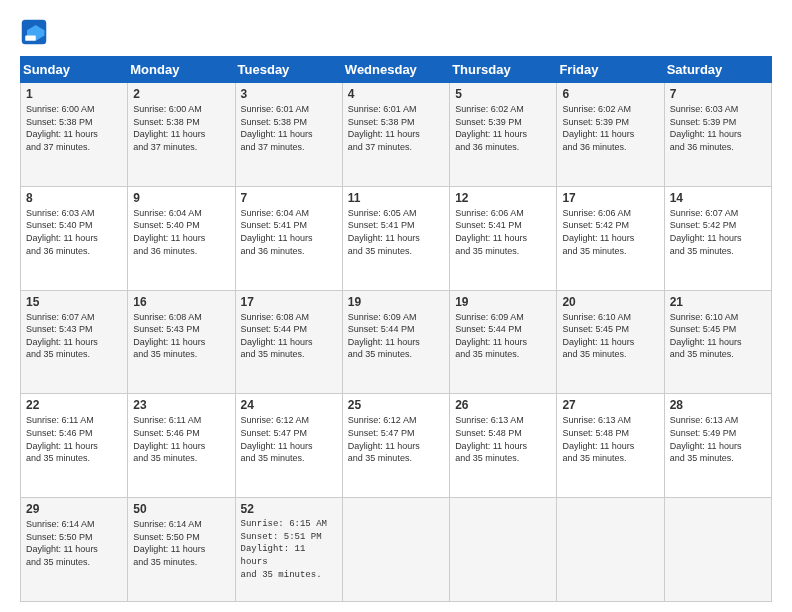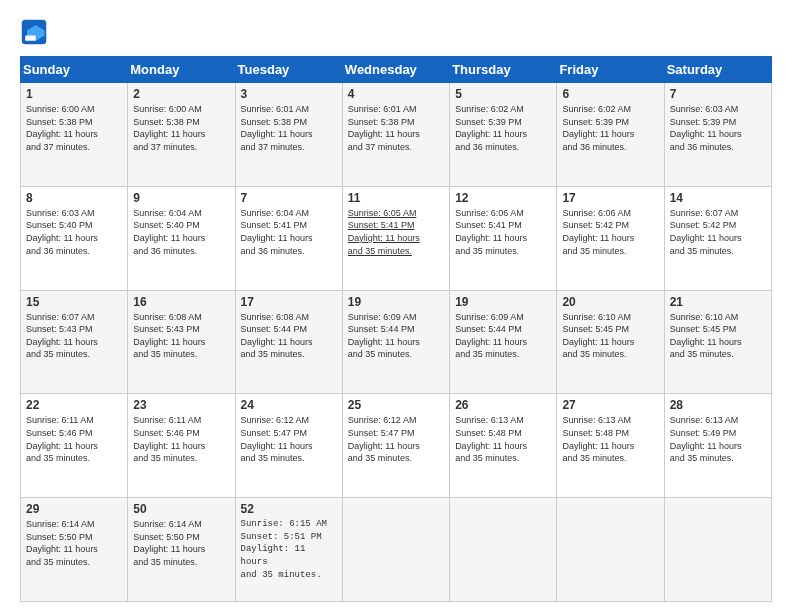--- a/index.html
+++ b/index.html
@@ -203,21 +203,21 @@
           </td>
           <td>
             <span class="day-number">7</span>
             <div class="day-info" style="white-space: pre-line;">Sunrise: 6:04 AM
 Sunset: 5:41 PM
 Daylight: 11 hours
 and 36 minutes.</div>
           </td>
           <td>
             <span class="day-number">11</span>
-            <div class="day-info" style="white-space: pre-line; text-decoration: underline;">Sunrise: 6:05 AM
+            <div class="day-info" style="white-space: pre-line;">Sunrise: 6:05 AM
 Sunset: 5:41 PM
 Daylight: 11 hours
 and 35 minutes.</div>
           </td>
           <td>
             <span class="day-number">12</span>
             <div class="day-info" style="white-space: pre-line;">Sunrise: 6:06 AM
 Sunset: 5:41 PM
 Daylight: 11 hours
 and 35 minutes.</div>

